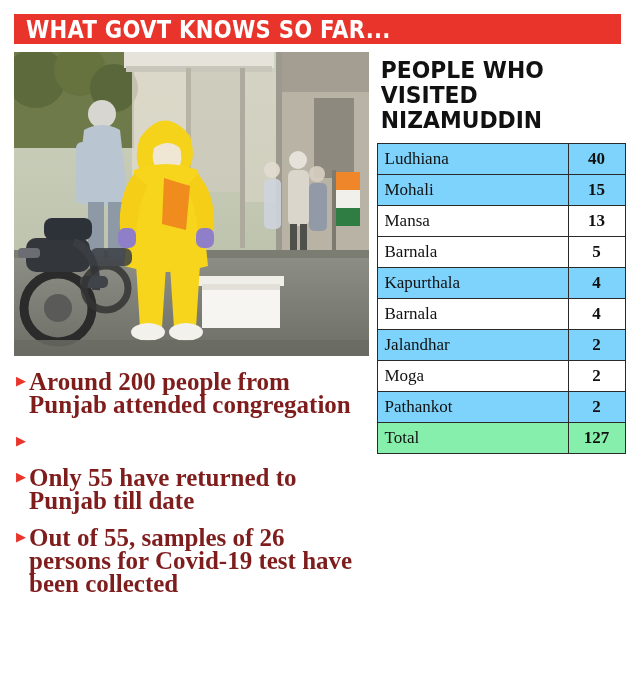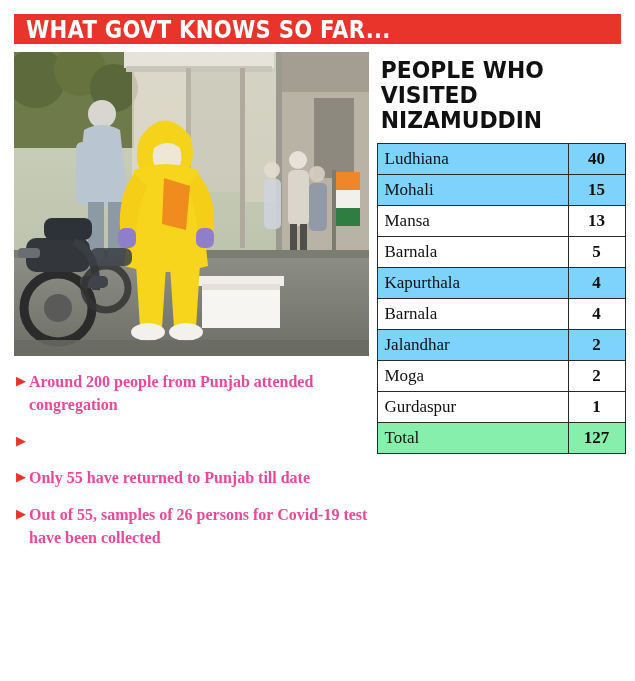--- a/index.html
+++ b/index.html
@@ -79,23 +79,23 @@
   }
   .bullet .arrow {
     color: #e8342a;
     font-size: 13px;
     line-height: 22px;
     margin-right: 3px;
     flex: 0 0 auto;
   }
   .bullet .btext {
     font-family: "Liberation Serif", serif;
-    font-size: 16px;
+    font-size: 25px;
     line-height: 23px;
-    color: #ec4899;
+    color: #7f1d1d;
     font-weight: 600;
   }
   
   .panel-title {
     font-family: "DejaVu Sans", sans-serif;
     font-weight: bold;
     font-size: 23px;
     line-height: 25px;
     color: #111111;
     padding: 6px 0 10px 4px;
@@ -306,23 +306,23 @@
             <td class="val">4</td>
           </tr>
           <tr class="shade">
             <td class="name">Jalandhar</td>
             <td class="val">2</td>
           </tr>
           <tr class="plain">
             <td class="name">Moga</td>
             <td class="val">2</td>
           </tr>
-          <tr class="plain">
-            <td class="name">Gurdaspur</td>
-            <td class="val">1</td>
+          <tr class="shade">
+            <td class="name">Pathankot</td>
+            <td class="val">2</td>
           </tr>
           <tr class="total">
             <td class="name">Total</td>
             <td class="val">127</td>
           </tr>
         </tbody>
       </table>
     </div>
 
   </div>

